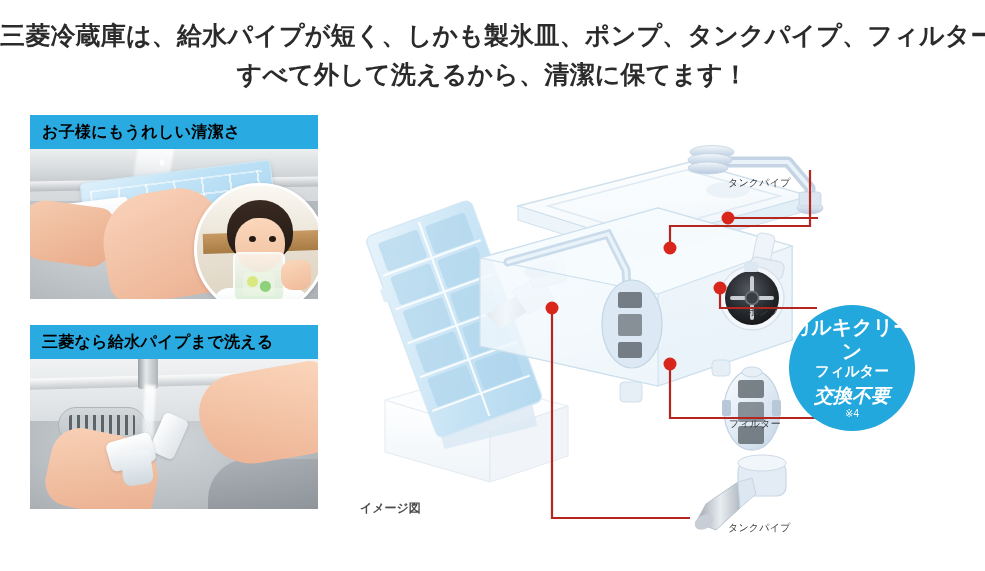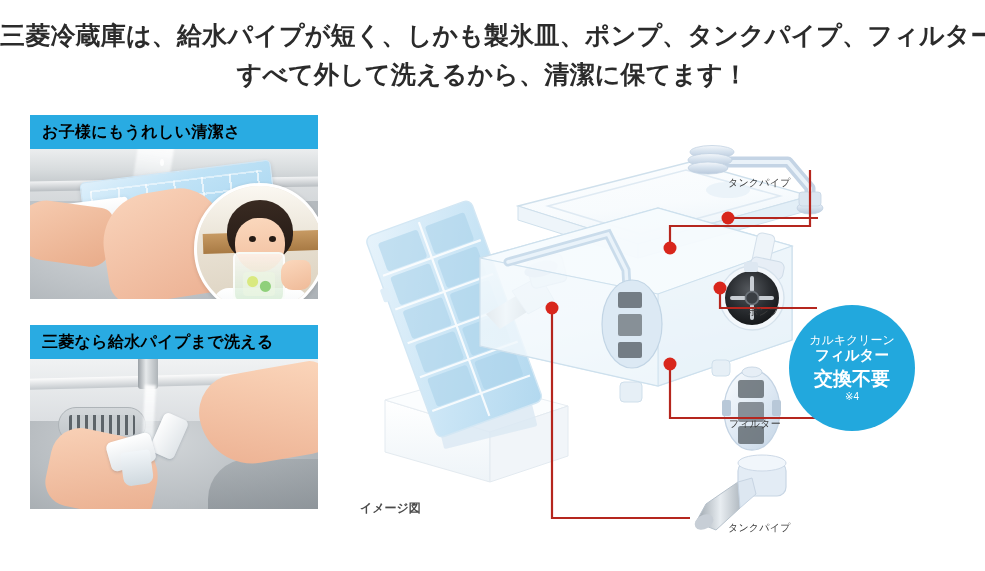--- a/index.html
+++ b/index.html
@@ -329,23 +329,23 @@
     border-radius: 50%;
     background: #22a8dd;
     color: #ffffff;
     text-align: center;
     display: flex;
     flex-direction: column;
     align-items: center;
     justify-content: center;
     line-height: 1.18;
   }
-  .badge-l1 { font-size: 12px; font-weight: normal; }
+  .badge-l1 { font-size: 20px; font-weight: bold; }
   .badge-l2 { font-size: 14.5px; font-weight: bold; }
-  .badge-l3 { font-size: 19px; font-weight: bold; margin-top: 4px; }
+  .badge-l3 { font-size: 19px; font-weight: bold; margin-top: 4px; font-style: italic; }
   .badge-l4 { font-size: 10px; margin-top: 1px; }
 </style>
 </head>
 <body>
 
 <div class="page">
 
   <div class="headline">
     <span class="line">三菱冷蔵庫は、給水パイプが短く、しかも製氷皿、ポンプ、タンクパイプ、フィルターまで、</span>
     <span class="line">すべて外して洗えるから、清潔に保てます！</span>

